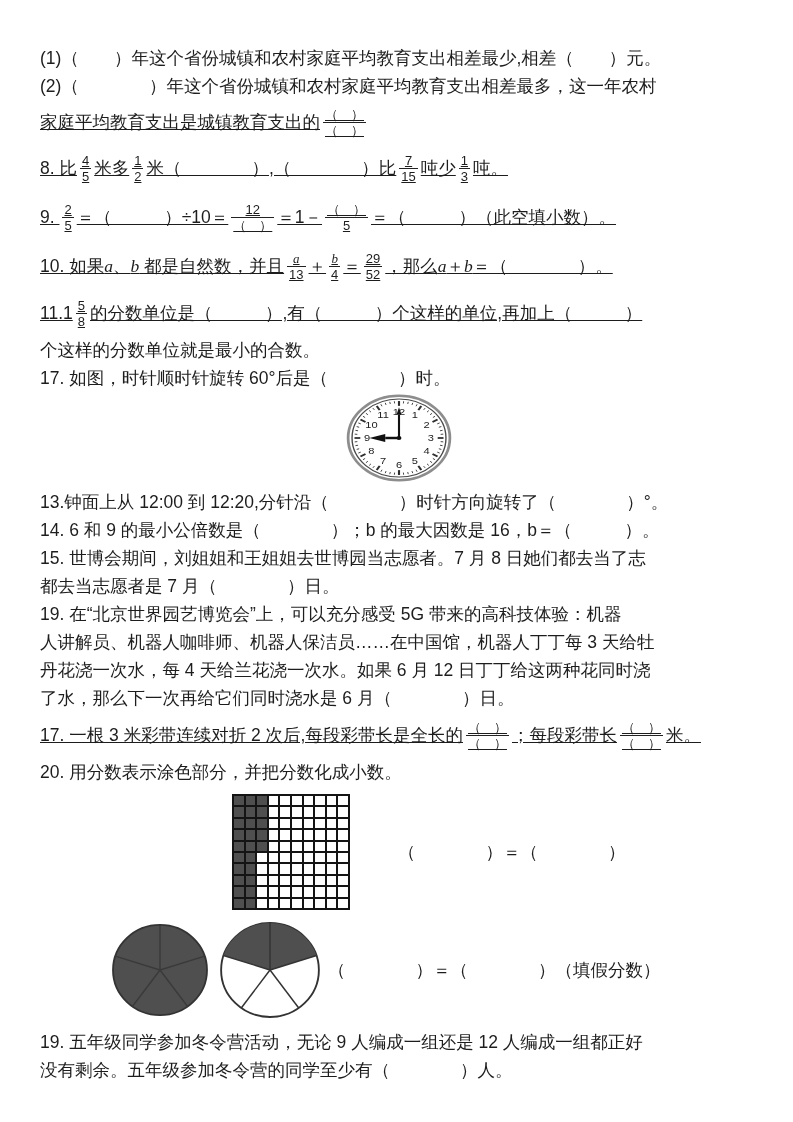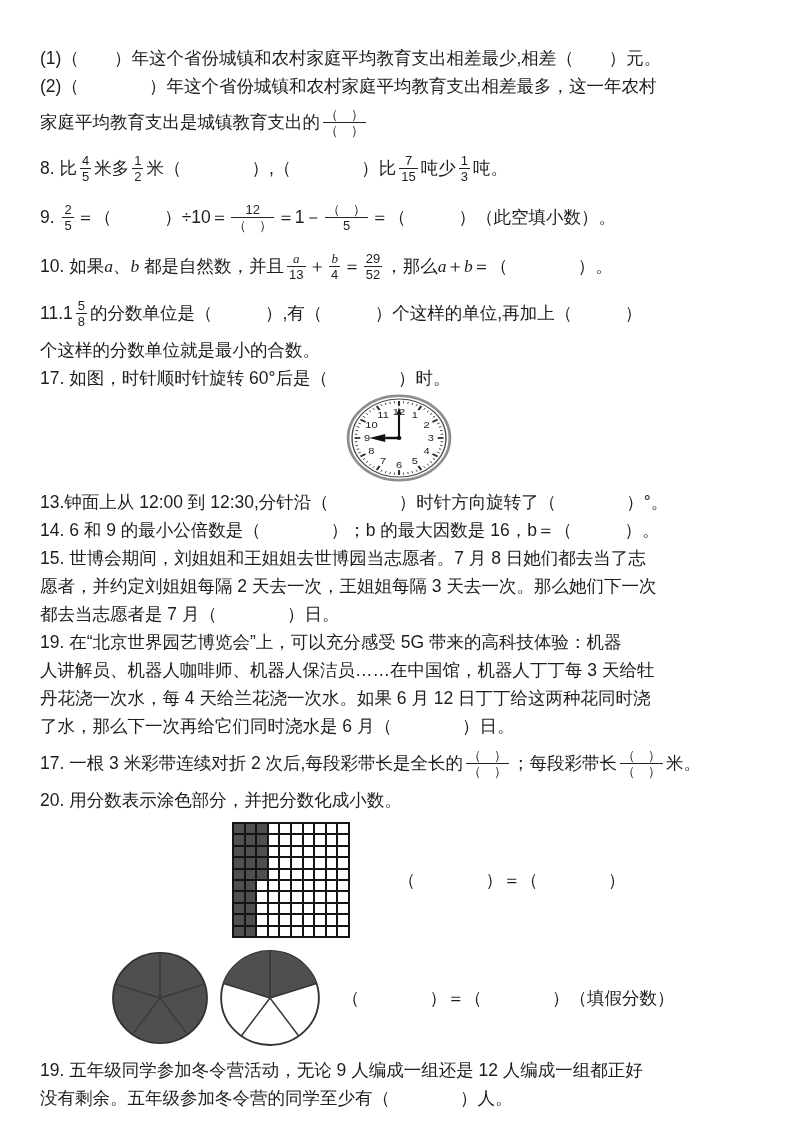--- a/index.html
+++ b/index.html
@@ -1,35 +1,35 @@
 <!DOCTYPE html>
 <html><head>
 <meta charset="utf-8">
 <style>
   html,body{margin:0;padding:0;background:#ffffff;}
   body{width:793px;height:1122px;overflow:hidden;position:relative;
        font-family:"Liberation Sans","DejaVu Sans",sans-serif;color:#1d1d1d;}
   .page{padding:44px 30px 0 40px;font-size:17.5px;line-height:28px;font-weight:500;}
   p{margin:0;}
   .ln{white-space:pre;}
-  .fr-line{display:flex;align-items:center;white-space:pre;}
+  .fr-line{display:flex;align-items:center;white-space:pre;text-decoration:underline;}
   .h44{height:44px;} .h48{height:48px;} .h50{height:50px;} .h46{height:46px;}
   .frac{display:inline-block;text-align:center;vertical-align:middle;
         font-size:13px;line-height:15px;margin:0 3px;font-weight:500;}
   .frac .num{display:block;padding:0 2px;}
   .frac .den{display:block;border-top:1.6px solid #222;padding:0 2px;}
   .vi{font-style:italic;font-family:"Liberation Serif","DejaVu Serif",serif;}
   .clock-wrap{height:92px;margin:2px 0 2px 306px;}
   .row18a{display:flex;align-items:center;margin:8px 0 10px 192px;}
   #grid{display:grid;grid-template-columns:repeat(10,1fr);grid-template-rows:repeat(10,1fr);
         width:116px;height:114px;border:1px solid #141414;background:#fff;}
   #grid .cell{border:1px solid #141414;}
   .gblank{margin-left:48px;white-space:pre;}
   .row18b{display:flex;align-items:center;margin:6px 0 8px 70px;}
-  .pblank{margin-left:20px;white-space:pre;}
+  .pblank{margin-left:6px;white-space:pre;}
 </style>
 </head>
 <body>
 
 <div class="page">
 
   <p class="ln">(1)（　　）年这个省份城镇和农村家庭平均教育支出相差最少,相差（　　）元。</p>
   <p class="ln">(2)（　　　　）年这个省份城镇和农村家庭平均教育支出相差最多，这一年农村</p>
   <div class="fr-line h44"><span>家庭平均教育支出是城镇教育支出的</span><span class="frac"><span class="num">（　）</span><span class="den">（　）</span></span></div>
 
@@ -127,25 +127,24 @@
       <g id="hands">
           <line x1="50" y1="50" x2="50" y2="23" stroke="#111" stroke-width="2"></line>
           <polygon points="50,15 52.2,23 47.8,23" fill="#111"></polygon>
           <line x1="50" y1="50" x2="37" y2="50" stroke="#111" stroke-width="2.8"></line>
           <polygon points="22,50.00000000000001 37,45.4 37,54.6" fill="#111"></polygon>
         </g>
       <circle cx="50" cy="50" r="2.3" fill="#111"></circle>
     </svg>
   </div>
 
-  <p class="ln">13.钟面上从 12:00 到 12:30,分针沿（　　　　）时针方向旋转了（　　　　）°。</p>
+  <p class="ln">13.钟面上从 12:00 到 12:20,分针沿（　　　　）时针方向旋转了（　　　　）°。</p>
   <p class="ln">14. 6 和 9 的最小公倍数是（　　　　）；b 的最大因数是 16，b＝（　　　）。</p>
 
   <p class="ln">15. 世博会期间，刘姐姐和王姐姐去世博园当志愿者。7 月 8 日她们都去当了志</p>
-  <p class="ln">愿者，并约定刘姐姐每隔 2 天去一次，王姐姐每隔 3 天去一次。那么她们下一次</p>
   <p class="ln">都去当志愿者是 7 月（　　　　）日。</p>
 
   <p class="ln">19. 在“北京世界园艺博览会”上，可以充分感受 5G 带来的高科技体验：机器</p>
   <p class="ln">人讲解员、机器人咖啡师、机器人保洁员……在中国馆，机器人丁丁每 3 天给牡</p>
   <p class="ln">丹花浇一次水，每 4 天给兰花浇一次水。如果 6 月 12 日丁丁给这两种花同时浇</p>
   <p class="ln">了水，那么下一次再给它们同时浇水是 6 月（　　　　）日。</p>
 
   <div class="fr-line h46"><span>17. 一根 3 米彩带连续对折 2 次后,每段彩带长是全长的</span><span class="frac"><span class="num">（　）</span><span class="den">（　）</span></span><span>；每段彩带长</span><span class="frac"><span class="num">（　）</span><span class="den">（　）</span></span><span>米。</span></div>
 
   <p class="ln">20. 用分数表示涂色部分，并把分数化成小数。</p>

